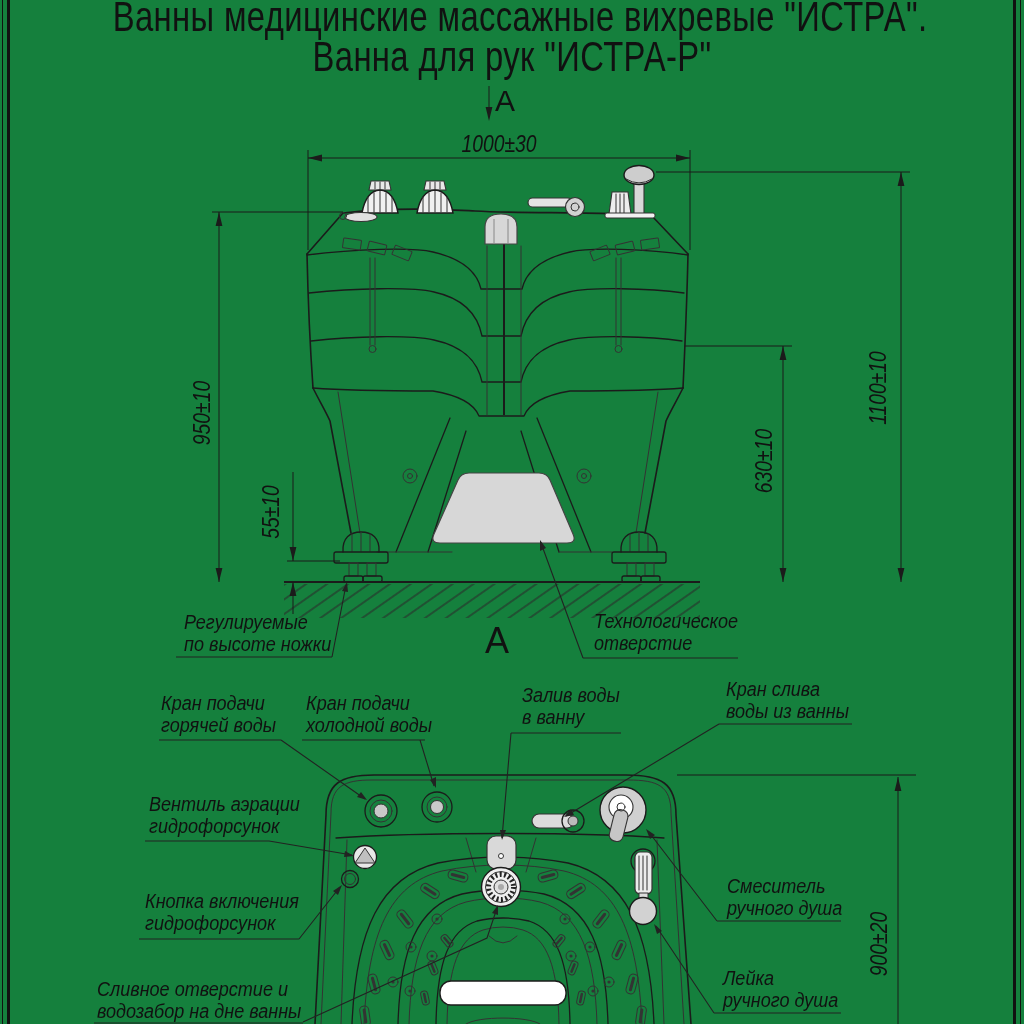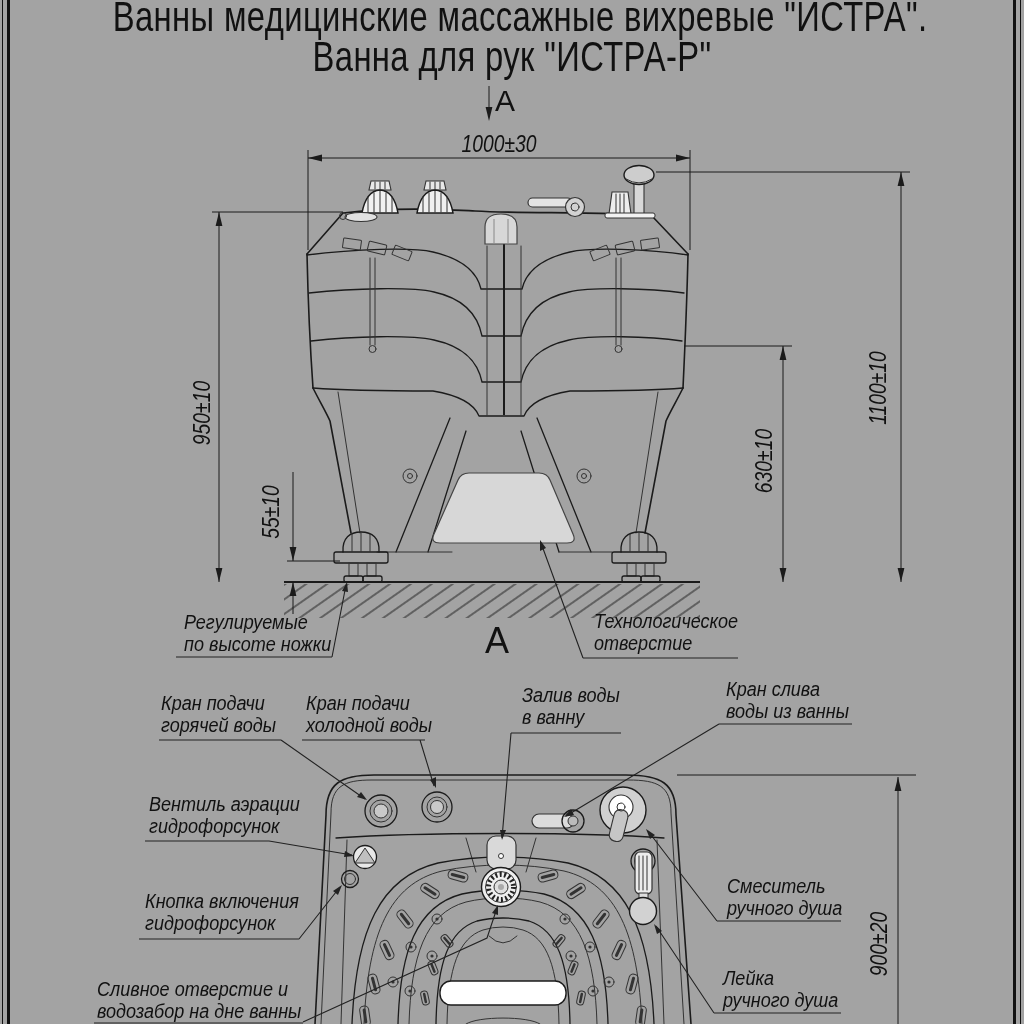--- a/index.html
+++ b/index.html
@@ -1,16 +1,16 @@
 <!DOCTYPE html>
 <html><head>
 <meta charset="utf-8">
 <style>
   html,body{margin:0;padding:0;background:#fff;}
-  #screen{position:relative;width:1024px;height:1024px;background:#a3a3a3;overflow:hidden;
+  #screen{position:relative;width:1024px;height:1024px;background:#15803d;overflow:hidden;
           font-family:"Liberation Sans",sans-serif;color:#111;}
   .frame{position:absolute;top:0;bottom:0;background:#111;}
   svg{position:absolute;left:0;top:0;}
   .ln{stroke:#1b1b1b;stroke-width:1.6;fill:none;stroke-linecap:round;stroke-linejoin:round;}
   .md{stroke:#1b1b1b;stroke-width:1.3;fill:none;stroke-linecap:round;stroke-linejoin:round;}
   .tn{stroke:#333;stroke-width:1;fill:none;stroke-linecap:round;}
   .dl{stroke:#1b1b1b;stroke-width:1;fill:none;}
   .ar{fill:#1b1b1b;stroke:none;}
   .ldr{stroke:#222;stroke-width:1.1;fill:none;}
   .lar{fill:#222;stroke:none;}

